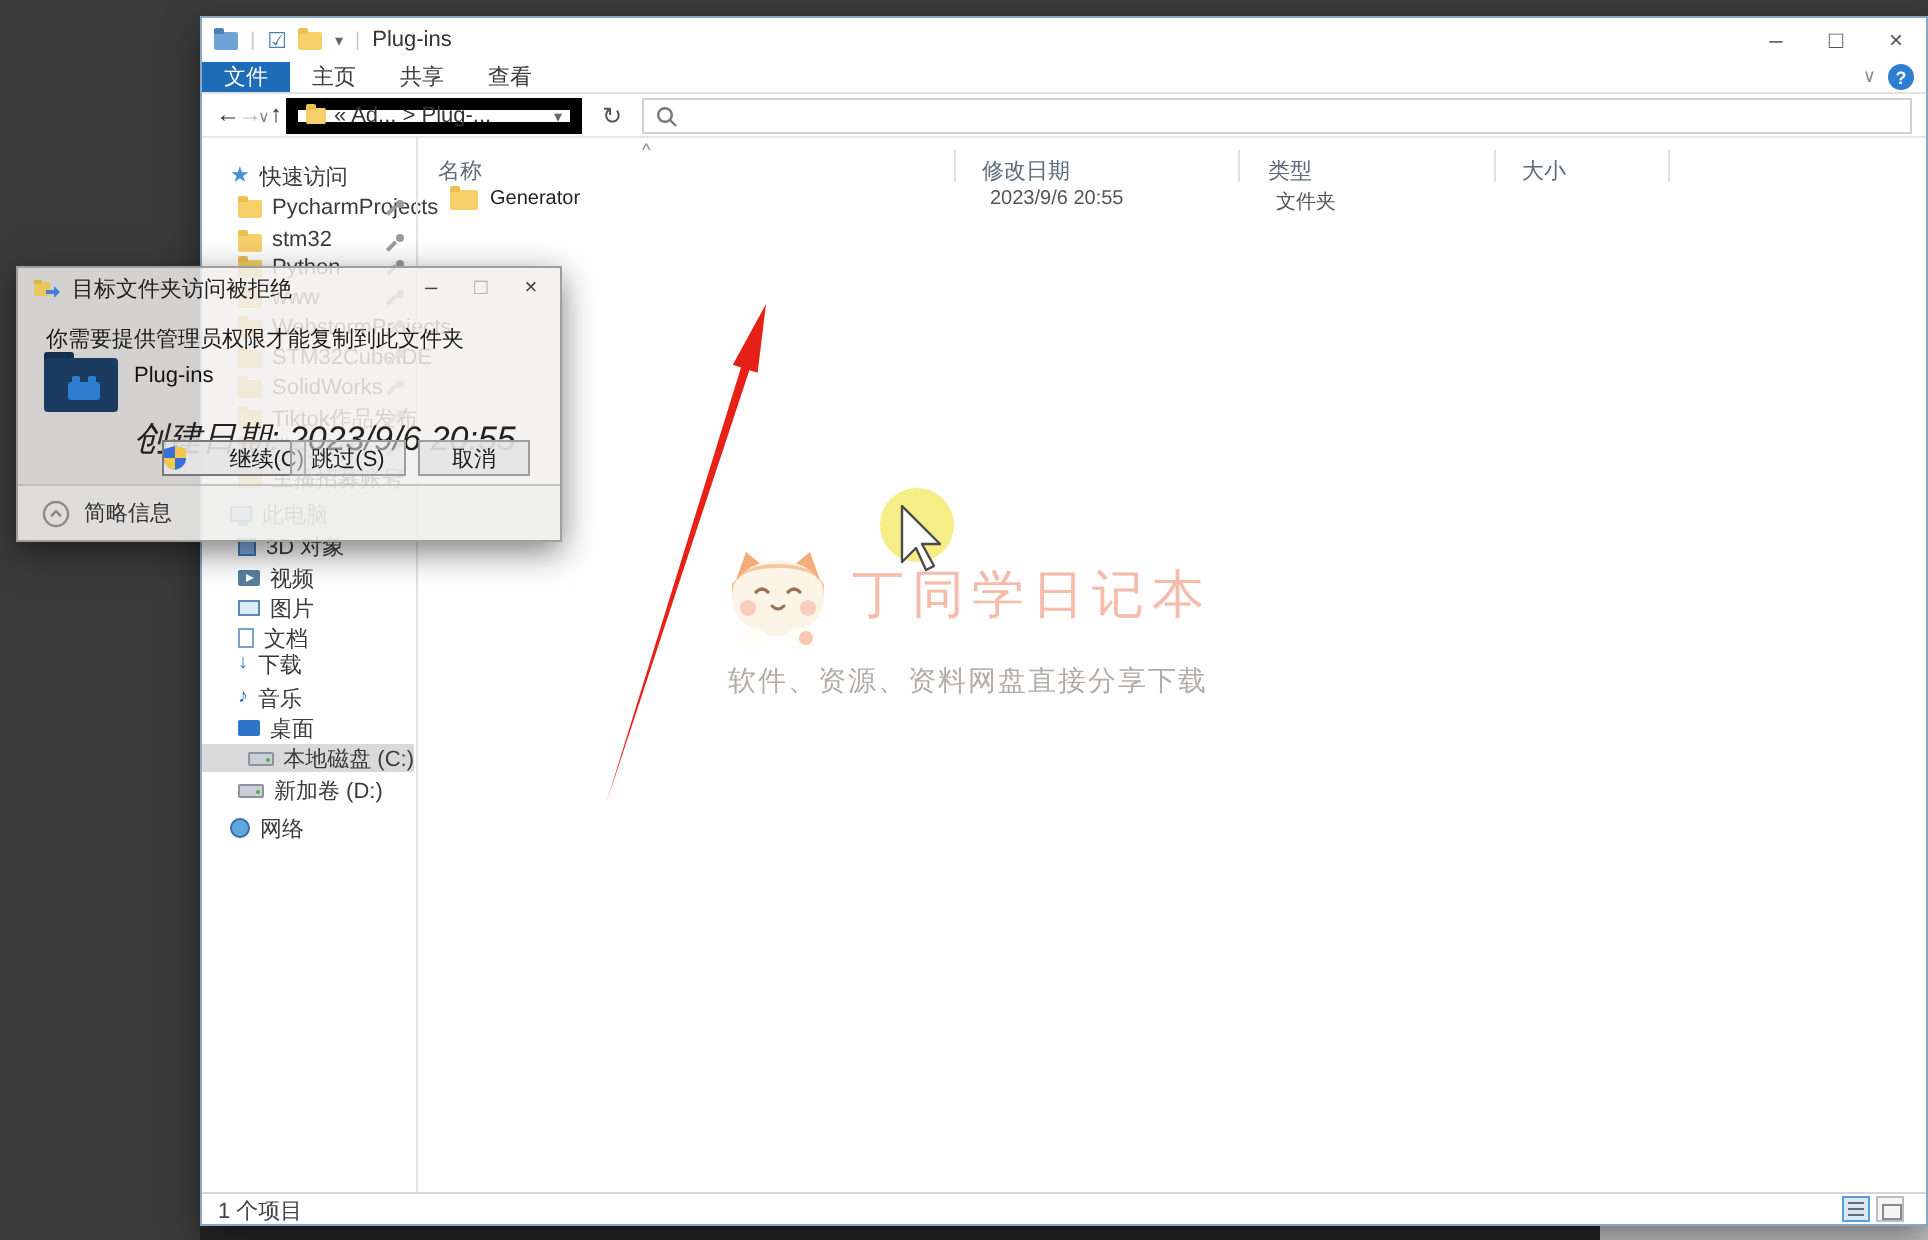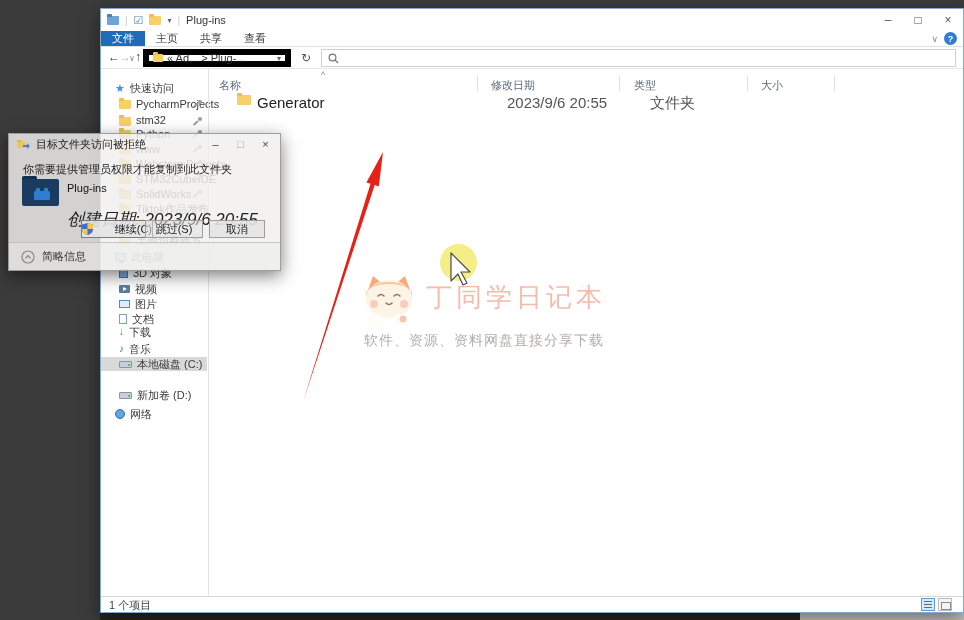--- a/index.html
+++ b/index.html
@@ -62,21 +62,21 @@
   .glyph-blue { color:#2e74c8; font-size:10px; font-weight:bold; line-height:10px; }
   .desk { width:11px; height:8px; background:#2e74c8; border-radius:1px; }
   .drive { width:13px; height:7px; background:#c8cfd6; border:1px solid #8a949e; border-radius:1px; }
   .drive::after { content:""; position:absolute; right:1px; top:2px; width:2px; height:2px; background:#4caf50; border-radius:50%; }
   .net { width:10px; height:10px; border-radius:50%; background:#5fa8dc; border:1px solid #2f6fae; }
 
   .filearea { position:absolute; left:108px; top:0; right:0; height:100%; }
   .fhead { position:absolute; top:9px; font-size:11px; color:#5c6b7a; }
   .fsep { position:absolute; top:6px; width:1px; height:16px; background:#e0e0e0; }
   .sort-asc { position:absolute; top:1px; left:112px; color:#888; font-size:9px; }
-  .frow { position:absolute; top:23px; left:16px; right:0; height:17px; font-size:15px; color:#222; }
+  .frow { position:absolute; top:23px; left:4px; right:0; height:17px; font-size:10px; color:#222; }
   .frow .fold { position:absolute; left:12px; top:3px; width:14px; height:10px; }
   .fcell { position:absolute; top:2px; }
 
   .statusbar { position:absolute; left:0; bottom:0; width:100%; height:16px; border-top:1px solid #d6d6d6; background:#fff; font-size:11px; color:#444; }
   .statusbar .count { position:absolute; left:8px; top:1px; }
   .view-btn { position:absolute; top:1px; width:14px; height:13px; border:1px solid #bdbdbd; background:#f5f5f5; }
   .view-btn.details { right:28px; border-color:#5c9fd8; background:#d5e9f7; }
   .view-btn.details::after { content:""; position:absolute; left:2px; top:2px; width:8px; height:7px;
     background:linear-gradient(#6b6b6b 1px,transparent 1px) 0 0/8px 3px; }
   .view-btn.icons { right:11px; }
@@ -246,21 +246,21 @@
             <span>下载</span>
           </div>
         <div class="srow" style="top:273px;">
             <span class="icon glyph-blue">♪</span>
             <span>音乐</span>
           </div>
         <div class="srow" style="top:288px;">
             <span class="icon desk"></span>
             <span>桌面</span>
           </div>
-        <div class="srow sel" style="top:288px;">
+        <div class="srow sel" style="top:303px;justify-content:flex-end;">
             <span class="icon drive"></span>
             <span>本地磁盘 (C:)</span>
           </div>
         <div class="srow" style="top:319px;">
             <span class="icon drive"></span>
             <span>新加卷 (D:)</span>
           </div>
         <div class="srow head" style="top:338px;">
             <span class="icon net"></span>
             <span>网络</span>

